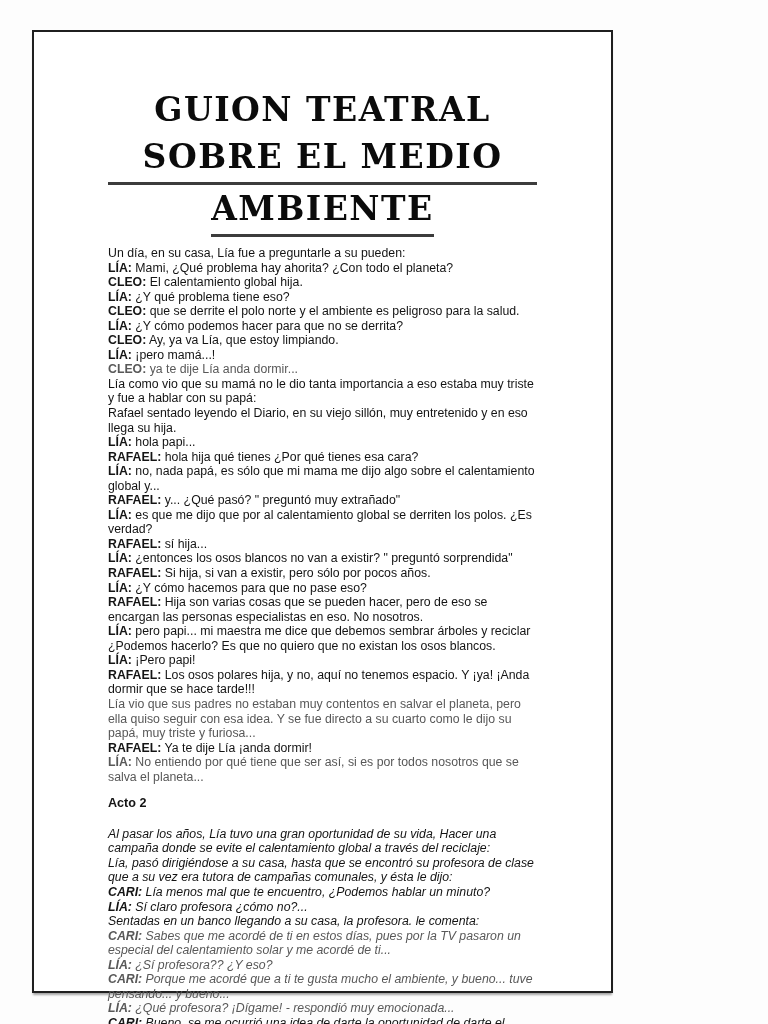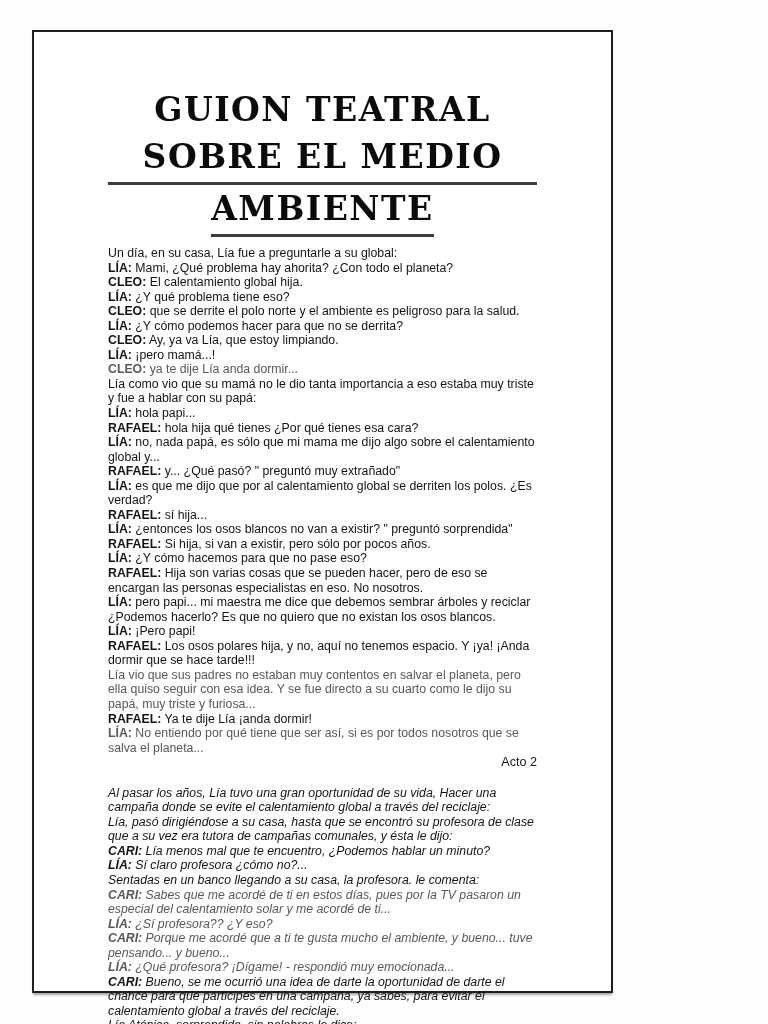--- a/index.html
+++ b/index.html
@@ -47,52 +47,53 @@
     margin-top: 9px;
     font-size: 12.3px;
     line-height: 14.55px;
     color: #141414;
     text-align: left;
   }
   .line { white-space: normal; }
   .line b { font-weight: bold; }
   .line.faded { color: #585858; }
   .acto-heading {
-    text-align: right;
-    font-weight: normal;
+    text-align: left;
+    font-weight: bold;
     font-size: 12.6px;
     line-height: 14.55px;
-    margin-top: 0;
+    margin-top: 12px;
     margin-bottom: 2px;
     color: #141414;
   }
 </style>
 </head>
 <body>
 
 <div class="canvas">
   <div class="sheet">
     <div class="content">
 
       <h1 class="doc-title">
         <span class="tline">GUION TEATRAL SOBRE EL MEDIO</span><br>
         <span class="tline">AMBIENTE</span>
       </h1>
 
       <div class="script-body">
-          <div class="line">Un día, en su casa, Lía fue a preguntarle a su global:</div>
+          <div class="line">Un día, en su casa, Lía fue a preguntarle a su pueden:</div>
           <div class="line"><b>LÍA:</b> Mami, ¿Qué problema hay ahorita? ¿Con todo el planeta?</div>
           <div class="line"><b>CLEO:</b> El calentamiento global hija.</div>
           <div class="line"><b>LÍA:</b> ¿Y qué problema tiene eso?</div>
           <div class="line"><b>CLEO:</b> que se derrite el polo norte y el ambiente es peligroso para la salud.</div>
           <div class="line"><b>LÍA:</b> ¿Y cómo podemos hacer para que no se derrita?</div>
           <div class="line"><b>CLEO:</b> Ay, ya va Lía, que estoy limpiando.</div>
           <div class="line"><b>LÍA:</b> ¡pero mamá...!</div>
           <div class="line faded"><b>CLEO:</b> ya te dije Lía anda dormir...</div>
           <div class="line">Lía como vio que su mamá no le dio tanta importancia a eso estaba muy triste y fue a hablar con su papá:</div>
+          <div class="line">Rafael sentado leyendo el Diario, en su viejo sillón, muy entretenido y en eso llega su hija.</div>
           <div class="line"><b>LÍA:</b> hola papi...</div>
           <div class="line"><b>RAFAEL:</b> hola hija qué tienes ¿Por qué tienes esa cara?</div>
           <div class="line"><b>LÍA:</b> no, nada papá, es sólo que mi mama me dijo algo sobre el calentamiento global y...</div>
           <div class="line"><b>RAFAEL:</b> y... ¿Qué pasó? " preguntó muy extrañado"</div>
           <div class="line"><b>LÍA:</b> es que me dijo que por al calentamiento global se derriten los polos. ¿Es verdad?</div>
           <div class="line"><b>RAFAEL:</b> sí hija...</div>
           <div class="line"><b>LÍA:</b> ¿entonces los osos blancos no van a existir? " preguntó sorprendida"</div>
           <div class="line"><b>RAFAEL:</b> Si hija, si van a existir, pero sólo por pocos años.</div>
           <div class="line"><b>LÍA:</b> ¿Y cómo hacemos para que no pase eso?</div>
           <div class="line"><b>RAFAEL:</b> Hija son varias cosas que se pueden hacer, pero de eso se encargan las personas especialistas en eso. No nosotros.</div>

